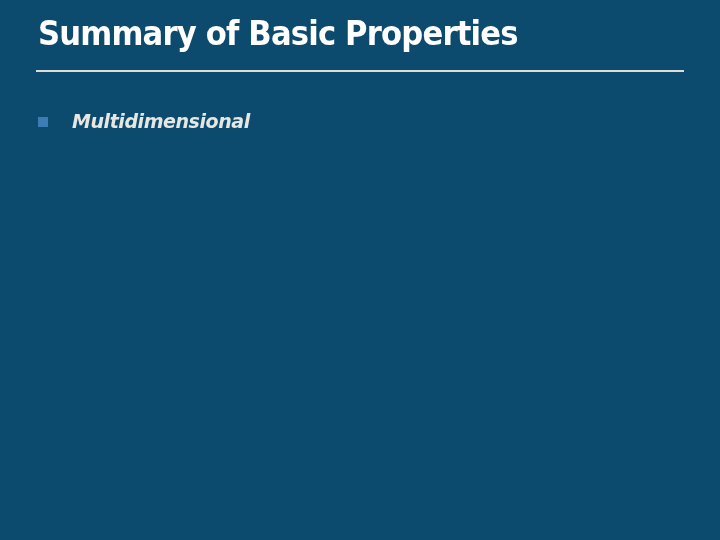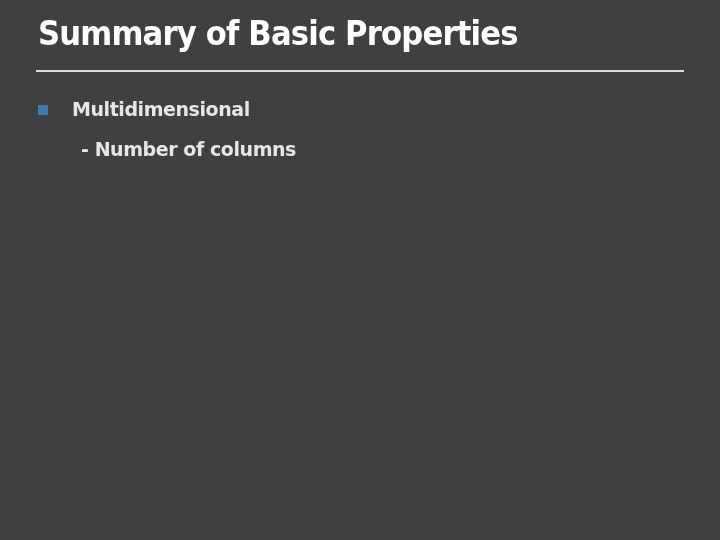--- a/index.html
+++ b/index.html
@@ -9,21 +9,21 @@
   body {
     width: 720px;
     height: 540px;
     overflow: hidden;
     font-family: "Liberation Sans", sans-serif;
   }
   #slide {
     position: relative;
     width: 720px;
     height: 540px;
-    background: #404040;
+    background: #0c4a6e;
     box-sizing: border-box;
   }
   
   #title-block {
     position: absolute;
     left: 0;
     top: 0;
     width: 720px;
   }
   #slide-title {
@@ -46,22 +46,23 @@
     left: 36px;
     top: 70px;
     width: 648px;
     height: 2px;
     background: #dcdcd8;
   }
   
   #body-list {
     position: absolute;
     left: 0;
-    top: 92px;
+    top: 104px;
     width: 720px;
+    font-style: italic;
   }
   .line {
     position: relative;
     height: 40px;
   }
   .bullet-row .bullet-square {
     position: absolute;
     left: 38px;
     top: 13px;
     width: 10px;
@@ -103,23 +104,20 @@
     <div id="title-rule"></div>
   </div>
 
   <div id="body-list">
 
     <div class="line bullet-row">
       <span class="bullet-square"></span>
       <span class="line-text">Multidimensional</span>
     </div>
 
-    <div class="line sub-row">
-      <span class="line-text">- Number of columns</span>
-    </div>
 
 
 
 
 
   </div>
 
 </div>
 
 </body></html>

